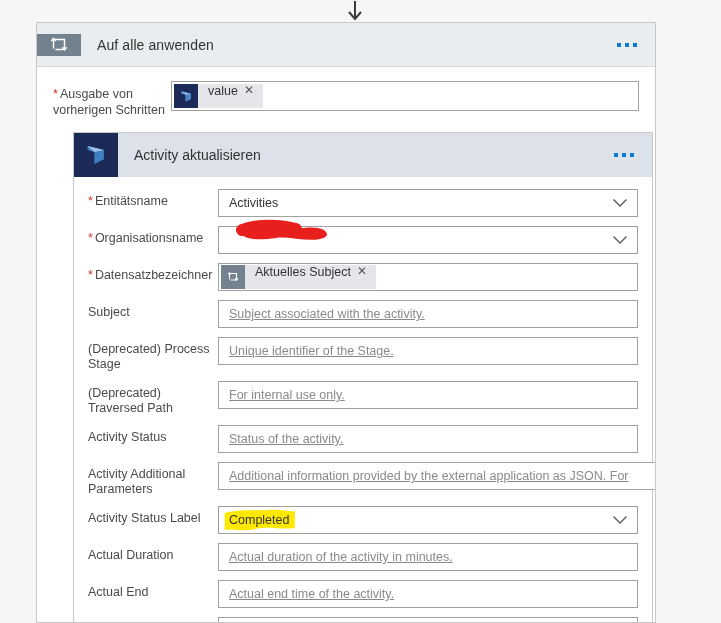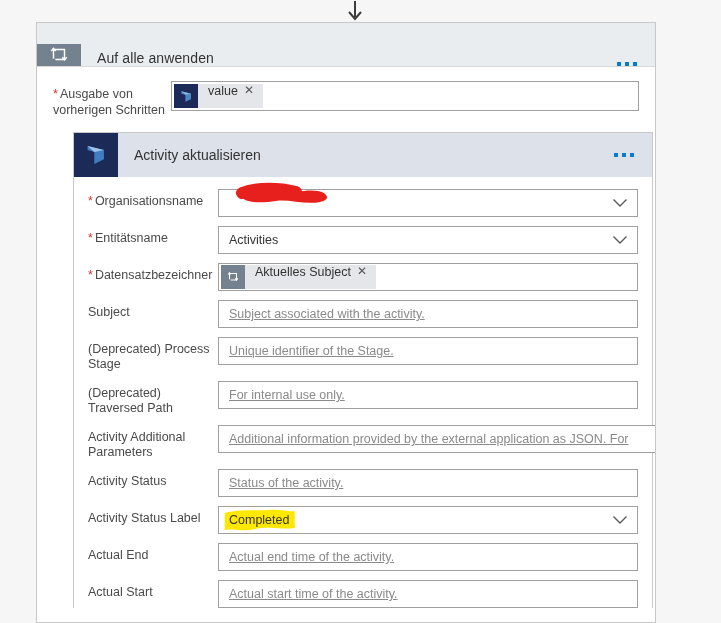--- a/index.html
+++ b/index.html
@@ -35,21 +35,21 @@
     width: 620px;
     height: 601px;
     background: #ffffff;
     border: 1px solid #c8c8c8;
     box-sizing: border-box;
     overflow: hidden;
   }
 
   .card-header {
     display: flex;
-    align-items: flex-end;
+    align-items: center;
     height: 44px;
     background: #e9edf0;
     border-bottom: 1px solid #d8d8d8;
     box-sizing: border-box;
   }
   .card-header .icon-box {
     width: 44px;
     min-width: 44px;
     background: #74818f;
     display: flex;
@@ -305,44 +305,44 @@
         <div class="ellipsis-menu">
           <span></span>
           <span></span>
           <span></span>
         </div>
       </div>
 
       <div class="inner-body">
 
         <div class="prop-row">
+          <div class="prop-label"><span class="req-star">*</span><span>Entitätsname</span></div>
+          <div class="prop-control">
+            <div class="prop-input">Activities</div>
+            <div class="chevron">
+              <svg width="16" height="10" viewBox="0 0 16 10">
+                  <path d="M1.5 1.5 L8 8 L14.5 1.5" stroke="#5a5a5a" stroke-width="1.4" fill="none"></path>
+                </svg>
+            </div>
+          </div>
+        </div>
+
+        <div class="prop-row">
           <div class="prop-label"><span class="req-star">*</span><span>Organisationsname</span></div>
           <div class="prop-control">
             <div class="prop-input"></div>
             <div class="chevron">
               <svg width="16" height="10" viewBox="0 0 16 10">
                   <path d="M1.5 1.5 L8 8 L14.5 1.5" stroke="#5a5a5a" stroke-width="1.4" fill="none"></path>
                 </svg>
             </div>
             <svg class="redaction" viewBox="0 0 115 27">
               <path d="M12 15 C22 5, 48 6, 62 10 C72 13, 78 9, 90 11 C100 13, 103 20, 92 22 C78 25, 60 19, 48 21 C34 23, 16 24, 12 15 Z" fill="#e8201d"></path>
               <path d="M14 13 C30 7, 52 8, 68 12" stroke="#e8201d" stroke-width="12" stroke-linecap="round" fill="none"></path>
             </svg>
-          </div>
-        </div>
-
-        <div class="prop-row">
-          <div class="prop-label"><span class="req-star">*</span><span>Entitätsname</span></div>
-          <div class="prop-control">
-            <div class="prop-input">Activities</div>
-            <div class="chevron">
-              <svg width="16" height="10" viewBox="0 0 16 10">
-                  <path d="M1.5 1.5 L8 8 L14.5 1.5" stroke="#5a5a5a" stroke-width="1.4" fill="none"></path>
-                </svg>
-            </div>
           </div>
         </div>
 
         <div class="prop-row">
           <div class="prop-label"><span class="req-star">*</span><span>Datensatzbezeichner</span></div>
           <div class="prop-control">
             <div class="prop-input has-token">
               <span class="token">
                 <span class="tok-icon loop">
                   <svg width="14" height="14" viewBox="0 0 24 24">
@@ -374,30 +374,30 @@
         </div>
 
         <div class="prop-row">
           <div class="prop-label">(Deprecated) Traversed Path</div>
           <div class="prop-control">
             <div class="prop-input placeholder">For internal use only.</div>
           </div>
         </div>
 
         <div class="prop-row">
+          <div class="prop-label">Activity Status</div>
+          <div class="prop-control">
+            <div class="prop-input placeholder">Status of the activity.</div>
+          </div>
+        </div>
+
+        <div class="prop-row">
           <div class="prop-label">Activity Additional Parameters</div>
           <div class="prop-control">
             <div class="prop-input placeholder">Additional information provided by the external application as JSON. For</div>
-          </div>
-        </div>
-
-        <div class="prop-row">
-          <div class="prop-label">Activity Status</div>
-          <div class="prop-control">
-            <div class="prop-input placeholder">Status of the activity.</div>
           </div>
         </div>
 
         <div class="prop-row">
           <div class="prop-label">Activity Status Label</div>
           <div class="prop-control">
             <div class="prop-input">
               <span class="marker-hl">
                 <svg class="hl-band" viewBox="0 0 100 23" preserveAspectRatio="none">
                   <path d="M1 4 C20 0, 45 2, 62 1 C80 0, 92 3, 99 2 L99 19 C82 21, 62 17, 44 20 C26 23, 12 19, 1 21 Z" fill="#ffe800"></path>
@@ -406,20 +406,26 @@
               </span>
             </div>
             <div class="chevron">
               <svg width="16" height="10" viewBox="0 0 16 10">
                   <path d="M1.5 1.5 L8 8 L14.5 1.5" stroke="#5a5a5a" stroke-width="1.4" fill="none"></path>
                 </svg>
             </div>
           </div>
         </div>
 
+        <div class="prop-row">
+          <div class="prop-label">Actual Duration</div>
+          <div class="prop-control">
+            <div class="prop-input placeholder">Actual duration of the activity in minutes.</div>
+          </div>
+        </div>
 
         <div class="prop-row">
           <div class="prop-label">Actual End</div>
           <div class="prop-control">
             <div class="prop-input placeholder">Actual end time of the activity.</div>
           </div>
         </div>
 
         <div class="prop-row">
           <div class="prop-label">Actual Start</div>

